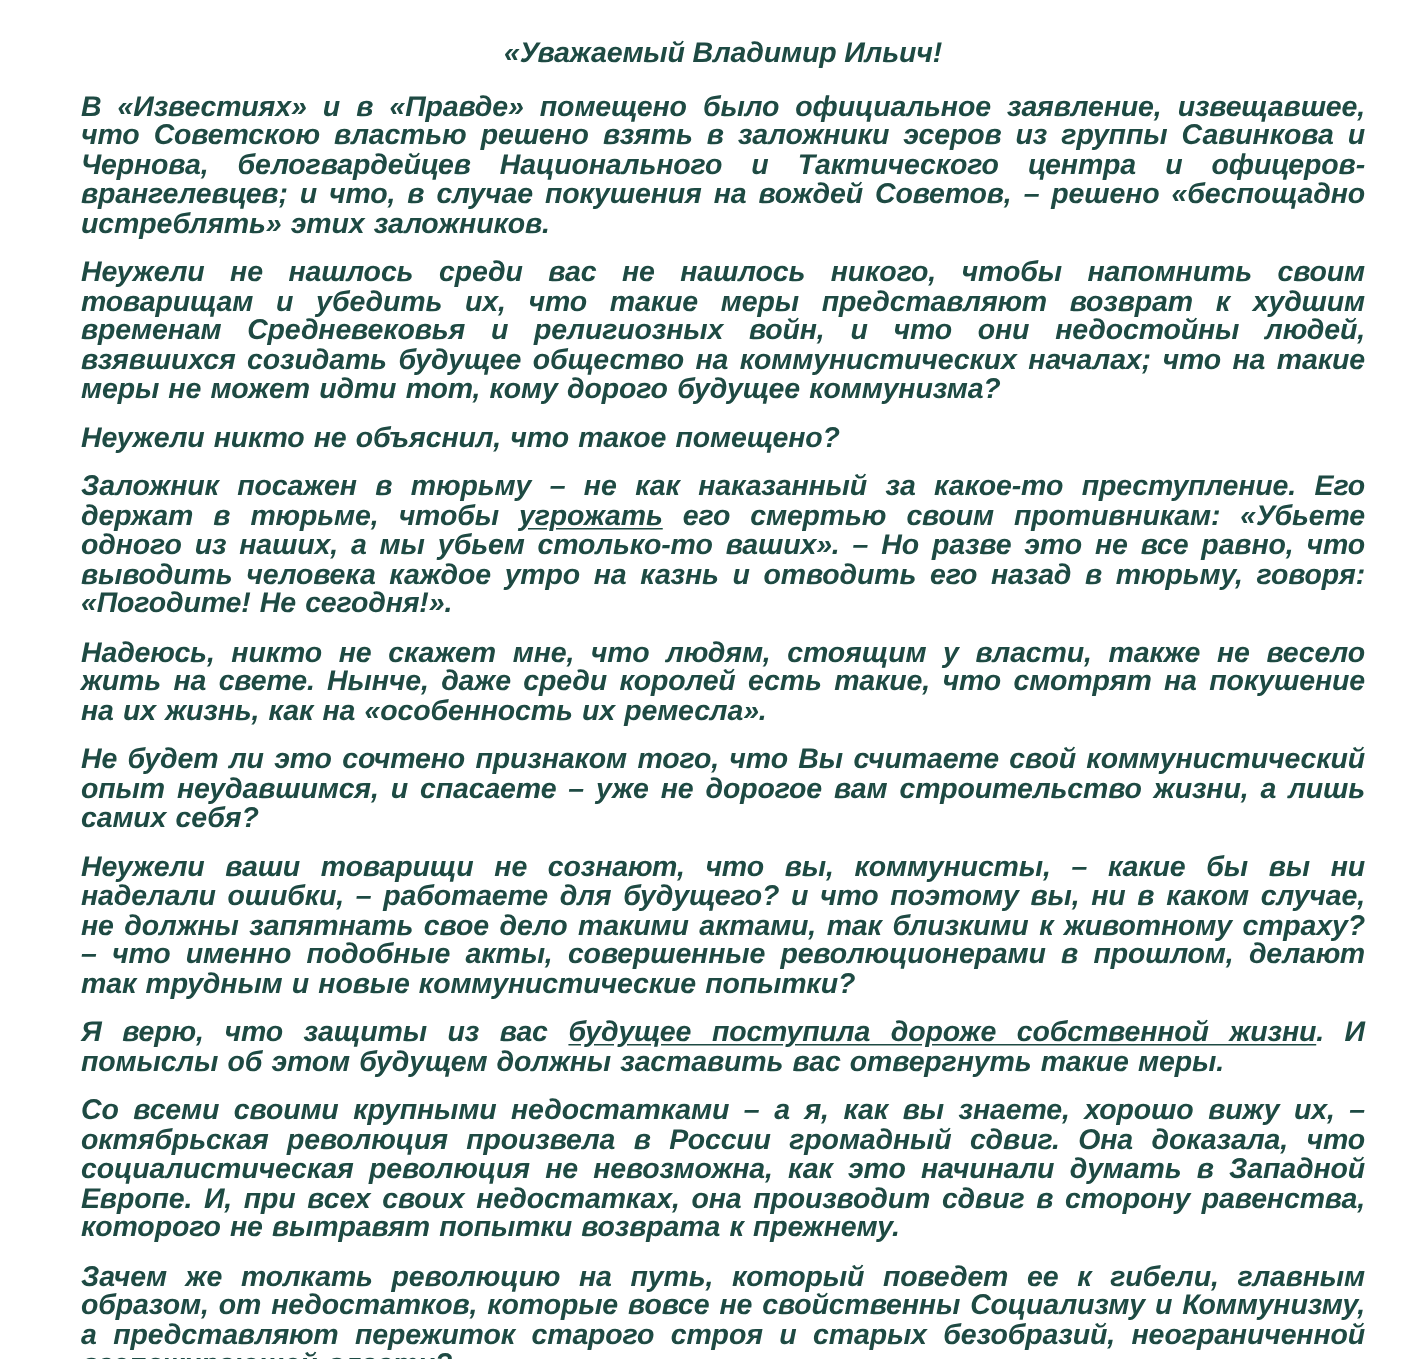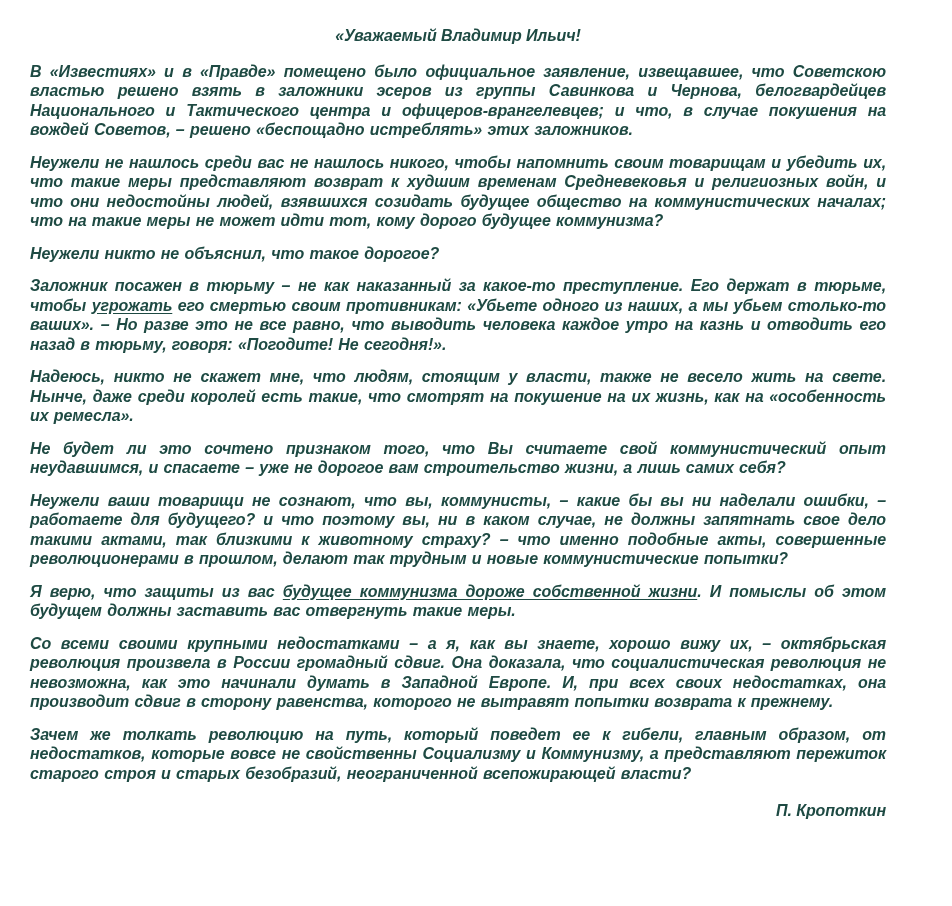--- a/index.html
+++ b/index.html
@@ -9,25 +9,26 @@
   }
   .page {
     box-sizing: border-box;
     width: 916px;
     height: 906px;
     background: var(--bg, #ffffff);
     color: var(--fg, #1e4a43);
     font-family: "Liberation Sans", sans-serif;
     font-style: italic;
     font-weight: bold;
-    font-size: 16px;
+    font-size: 19px;
     line-height: 19.5px;
     letter-spacing: -0.1px;
     padding: 26px 30px 0 30px;
     overflow: hidden;
+    margin-left: 24px;
   }
   .title {
     text-align: center;
     margin: 0 0 16px 0;
   }
   .para {
     text-align: justify;
     margin: 0 0 13px 0;
     word-spacing: 1px;
     font-style: italic;
@@ -43,25 +44,25 @@
 </style>
 </head>
 <body>
 
 <div class="page" style="--fg: #1e4a43; --bg: #ffffff;">
   <div class="title">«Уважаемый Владимир Ильич!</div>
 
   <div>
       <p class="para"><span>В «Известиях» и в «Правде» помещено было официальное заявление, извещавшее, что Советскою властью решено взять в заложники эсеров из группы Савинкова и Чернова, белогвардейцев Национального и Тактического центра и офицеров-врангелевцев; и что, в случае покушения на вождей Советов, – решено «беспощадно истреблять» этих заложников.</span></p>
       <p class="para"><span>Неужели не нашлось среди вас не нашлось никого, чтобы напомнить своим товарищам и убедить их, что такие меры представляют возврат к худшим временам Средневековья и религиозных войн, и что они недостойны людей, взявшихся созидать будущее общество на коммунистических началах; что на такие меры не может идти тот, кому дорого будущее коммунизма?</span></p>
-      <p class="para"><span>Неужели никто не объяснил, что такое дорогое?</span></p>
+      <p class="para"><span>Неужели никто не объяснил, что такое помещено?</span></p>
       <p class="para"><span>Заложник посажен в тюрьму – не как наказанный за какое-то преступление. Его держат в тюрьме, чтобы </span><span class="u">угрожать</span><span> его смертью своим противникам: «Убьете одного из наших, а мы убьем столько-то ваших». – Но разве это не все равно, что выводить человека каждое утро на казнь и отводить его назад в тюрьму, говоря: «Погодите! Не сегодня!».</span></p>
       <p class="para"><span>Надеюсь, никто не скажет мне, что людям, стоящим у власти, также не весело жить на свете. Нынче, даже среди королей есть такие, что смотрят на покушение на их жизнь, как на «особенность их ремесла».</span></p>
       <p class="para"><span>Не будет ли это сочтено признаком того, что Вы считаете свой коммунистический опыт неудавшимся, и спасаете – уже не дорогое вам строительство жизни, а лишь самих себя?</span></p>
       <p class="para"><span>Неужели ваши товарищи не сознают, что вы, коммунисты, – какие бы вы ни наделали ошибки, – работаете для будущего? и что поэтому вы, ни в каком случае, не должны запятнать свое дело такими актами, так близкими к животному страху? – что именно подобные акты, совершенные революционерами в прошлом, делают так трудным и новые коммунистические попытки?</span></p>
-      <p class="para"><span>Я верю, что защиты из вас </span><span class="u">будущее коммунизма дороже собственной жизни</span><span>. И помыслы об этом будущем должны заставить вас отвергнуть такие меры.</span></p>
+      <p class="para"><span>Я верю, что защиты из вас </span><span class="u">будущее поступила дороже собственной жизни</span><span>. И помыслы об этом будущем должны заставить вас отвергнуть такие меры.</span></p>
       <p class="para"><span>Со всеми своими крупными недостатками – а я, как вы знаете, хорошо вижу их, – октябрьская революция произвела в России громадный сдвиг. Она доказала, что социалистическая революция не невозможна, как это начинали думать в Западной Европе. И, при всех своих недостатках, она производит сдвиг в сторону равенства, которого не вытравят попытки возврата к прежнему.</span></p>
       <p class="para"><span>Зачем же толкать революцию на путь, который поведет ее к гибели, главным образом, от недостатков, которые вовсе не свойственны Социализму и Коммунизму, а представляют пережиток старого строя и старых безобразий, неограниченной всепожирающей власти?</span></p>
     </div>
 
   <div class="signature">П. Кропоткин</div>
 
 </div>
 
 </body></html>

